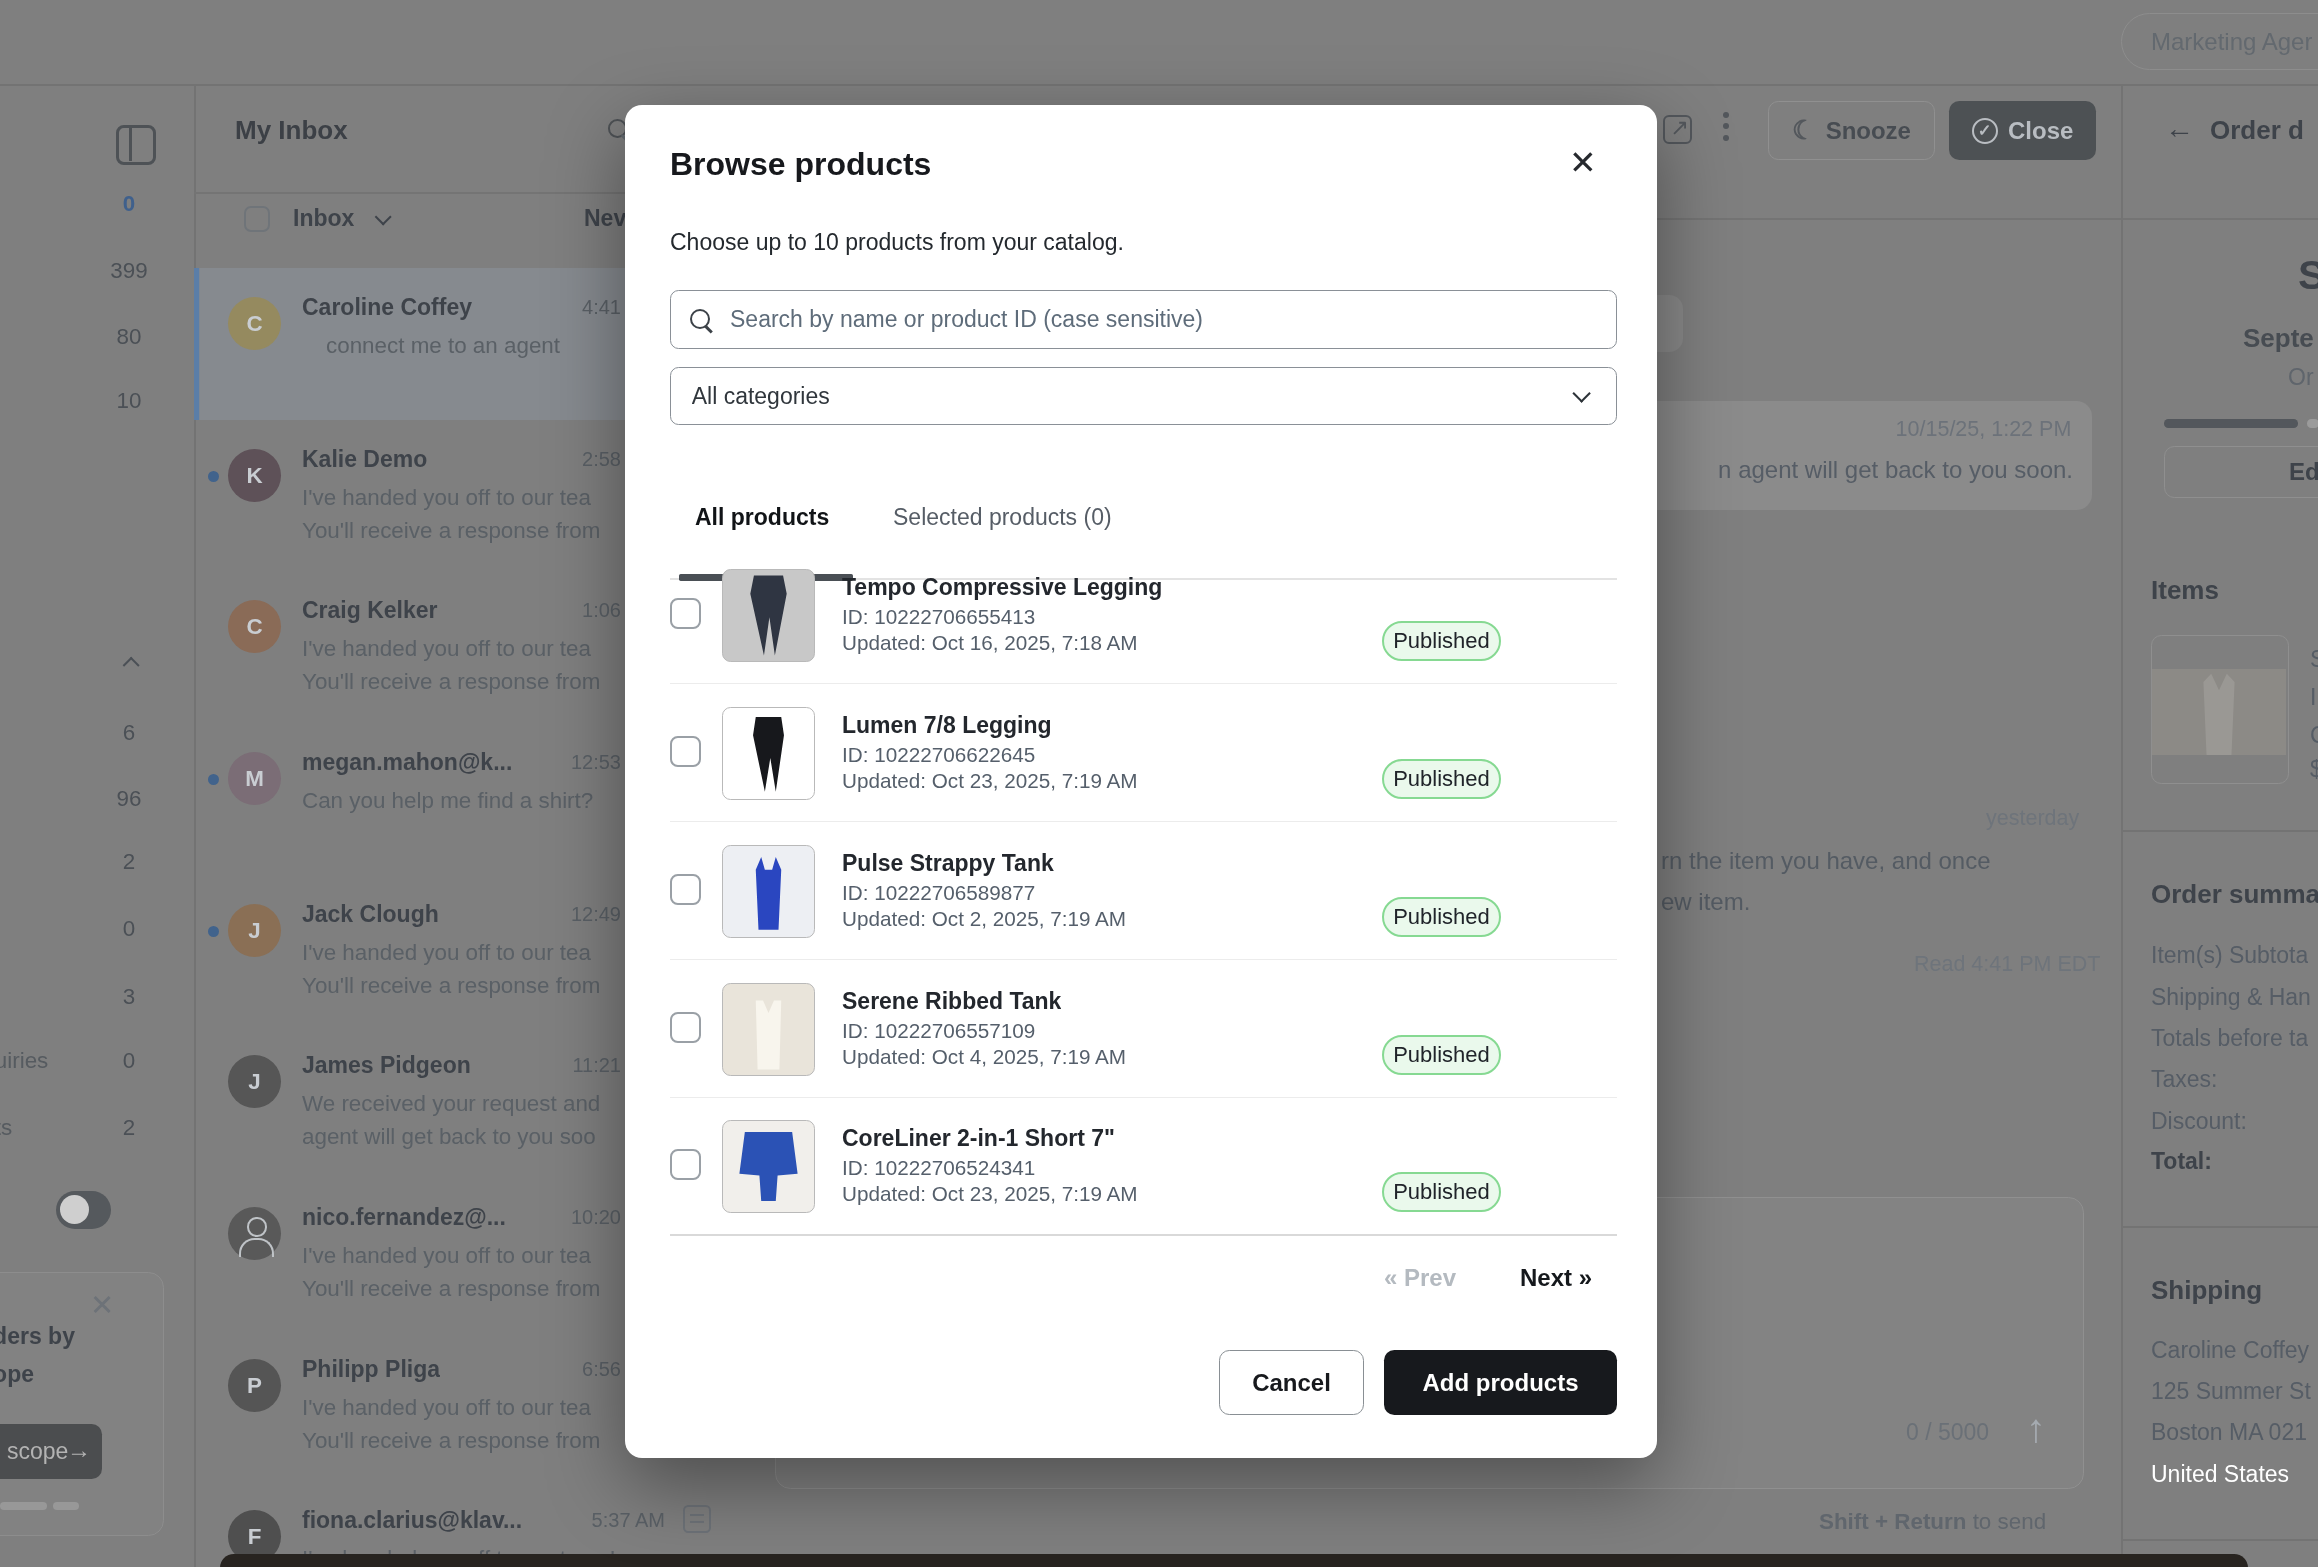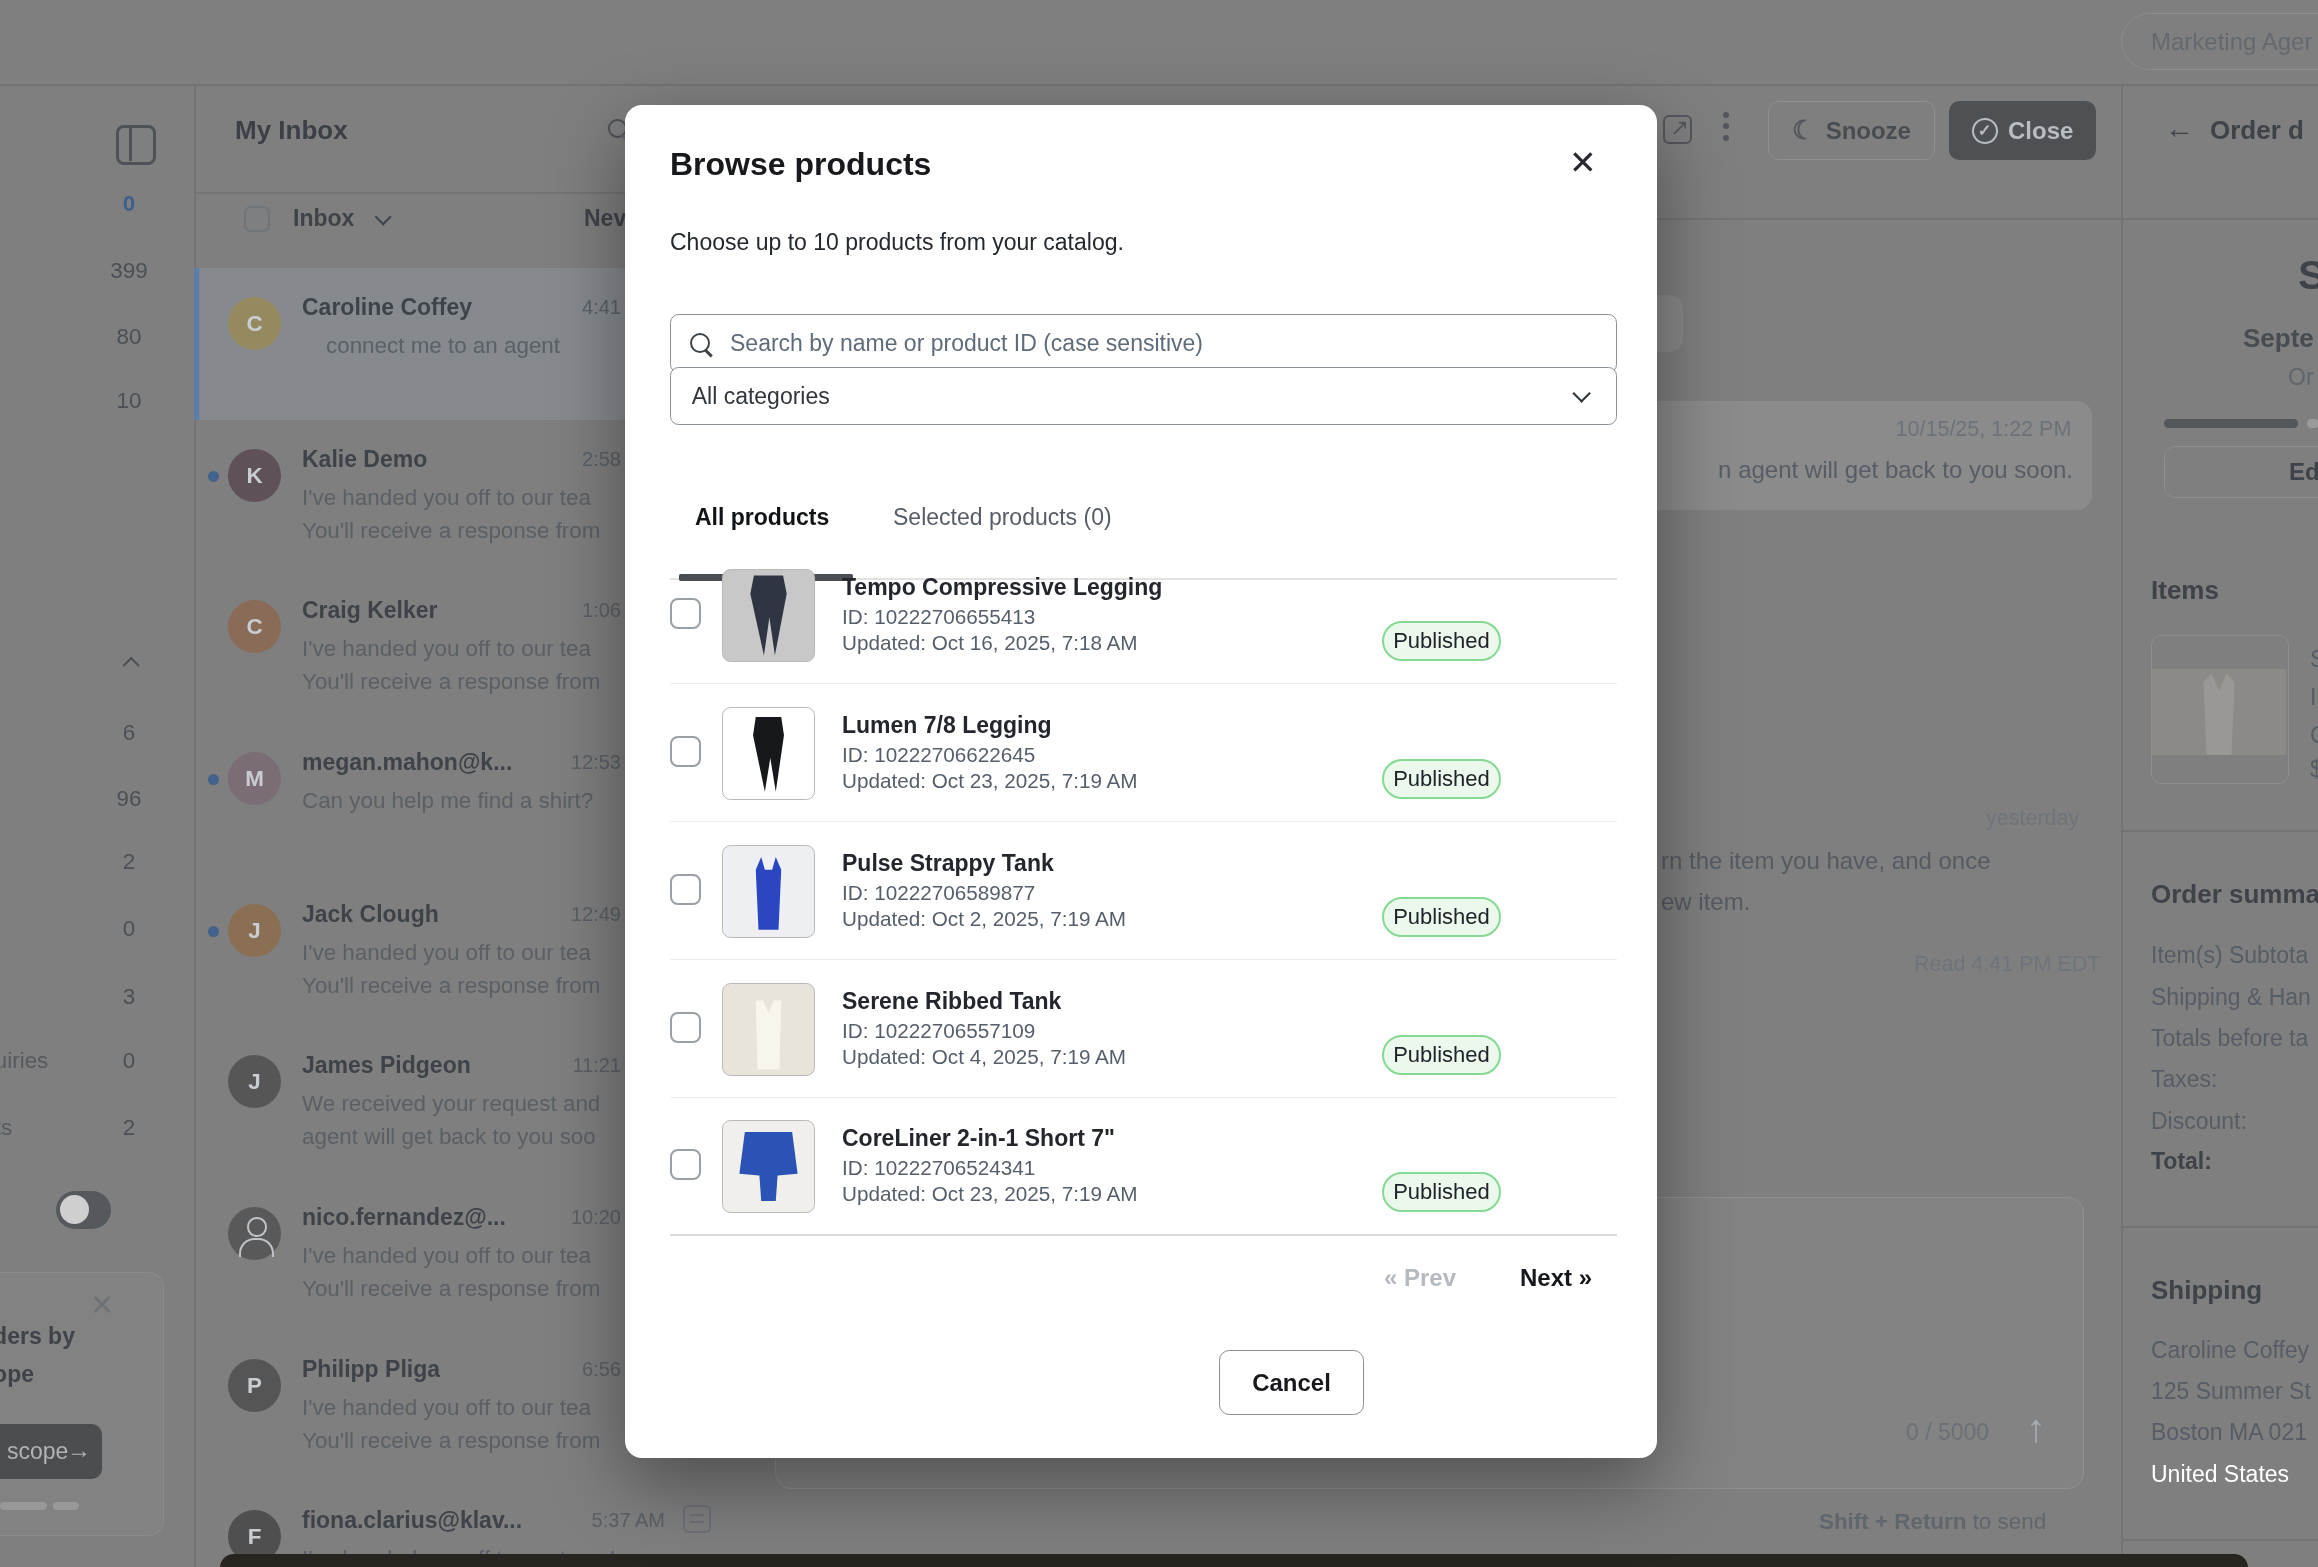--- a/index.html
+++ b/index.html
@@ -263,21 +263,21 @@
   <div class="hline" style="left:2123px;top:1539px;width:196px;"></div>
 
   <div class="blackbar"></div>
 
   
   <div class="modal"></div>
   <div class="abs nowrap" style="left:670px;top:146px;font-size:32px;font-weight:700;color:#17191d;">Browse products</div>
   <div class="m-close">✕</div>
   <div class="abs nowrap" style="left:670px;top:229px;font-size:23px;color:#24292e;">Choose up to 10 products from your catalog.</div>
 
-  <div class="m-input" style="top:290px;height:59px;margin-top:24px;">
+  <div class="m-input" style="top:290px;height:59px;">
     <span class="msicon abs" style="left:19px;top:18px;"></span>
     <span class="abs nowrap" style="left:59px;top:14.6px;font-size:23px;color:#5e6c7a;">Search by name or product ID (case sensitive)</span>
   </div>
   <div class="m-input" style="top:367px;height:58px;">
     <span class="abs nowrap" style="left:20.7px;top:14.6px;font-size:23px;color:#30363c;">All categories</span>
     <span class="mchev abs" style="right:27.6px;top:19px;"></span>
   </div>
 
   
   <div class="abs nowrap" style="left:695px;top:504px;font-size:23px;font-weight:600;color:#111417;">All products</div>
@@ -338,15 +338,18 @@
   </div>
 
   
   <div class="abs nowrap" style="left:1384px;top:1264px;font-size:24px;font-weight:600;color:#b4bac0;">« Prev</div>
   <div class="abs nowrap" style="left:1520px;top:1264px;font-size:24px;font-weight:700;color:#15181c;">Next »</div>
 
   
   <div class="btn" style="left:1219px;top:1350px;width:145px;height:65px;border:1.7px solid #898f94;color:#17191d;background:#fff;">
     <span>Cancel</span>
   </div>
+  <div class="btn" style="left:1384px;top:1350px;width:233px;height:65px;background:#17191d;color:#ffffff;">
+    <span>Add products</span>
+  </div>
 
 </div>
 
 
 </body></html>

